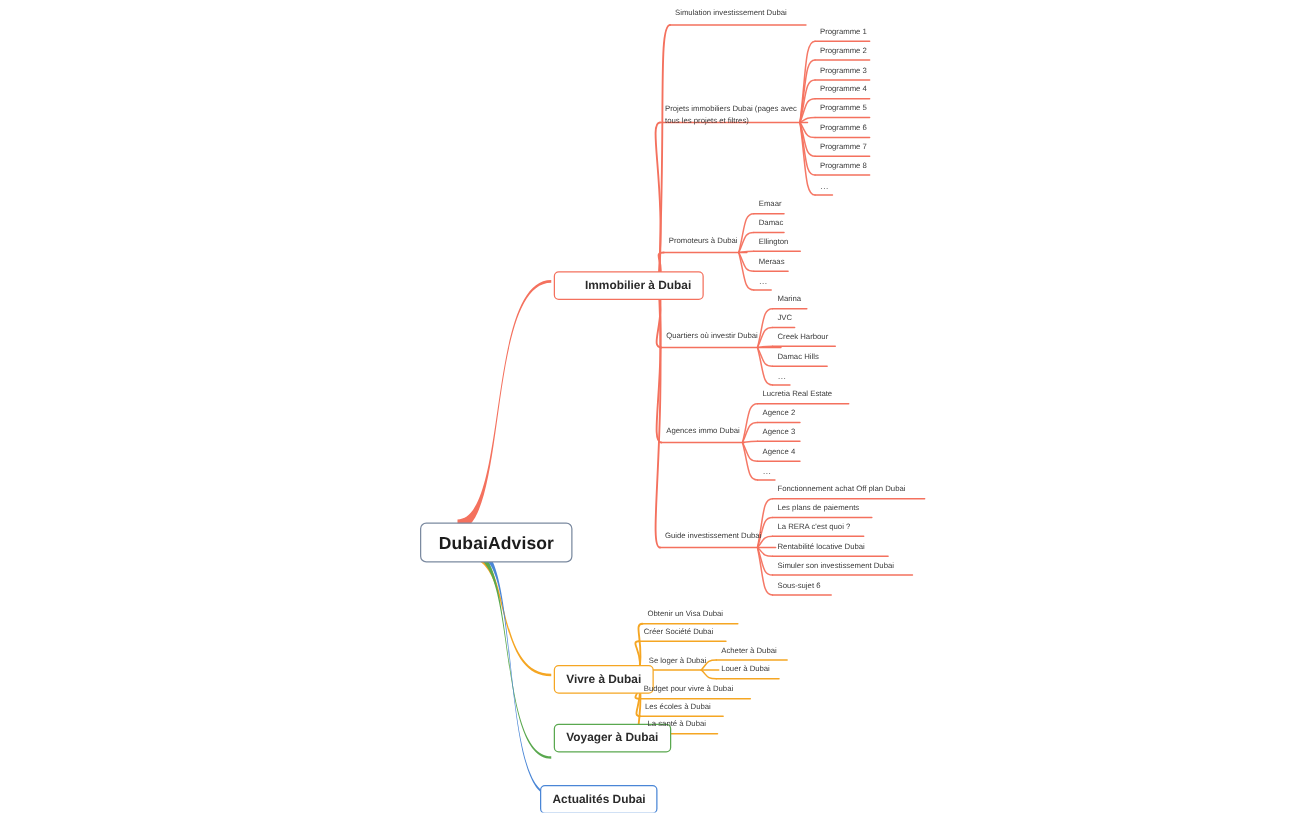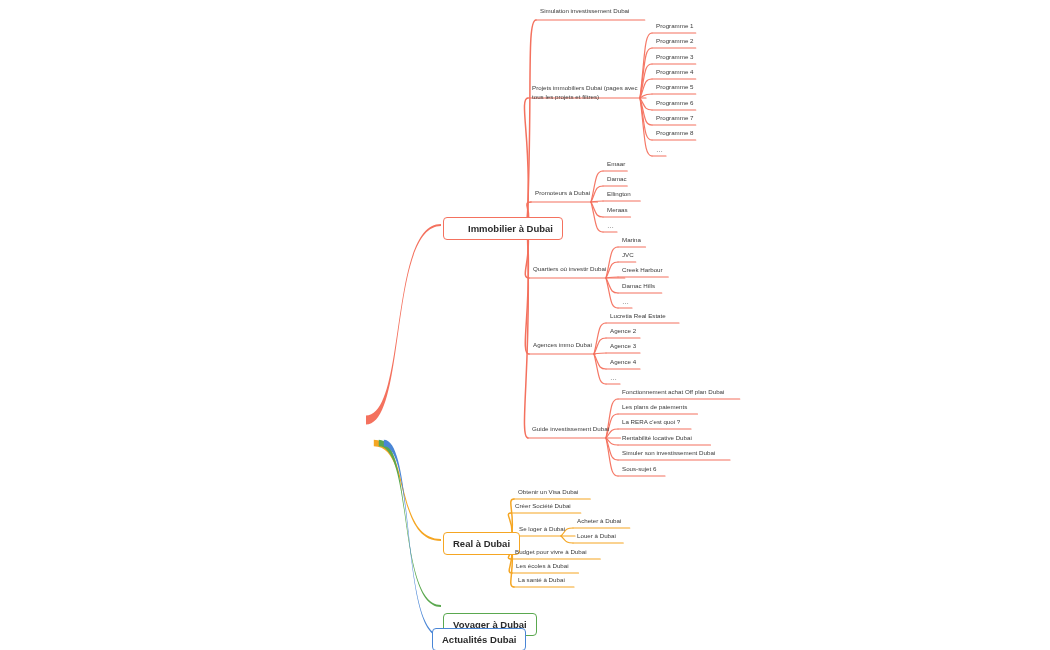--- a/index.html
+++ b/index.html
@@ -162,23 +162,24 @@
       <path d="M 573 528 L 629.75 528" fill="none" stroke="#f5a623" stroke-width="1.1" stroke-linecap="round"></path>
       <path d="M 561 536 C 566 540.55 565 543 573 543" fill="none" stroke="#f5a623" stroke-width="1.2" stroke-linecap="round"></path>
       <path d="M 573 543 L 623.25 543" fill="none" stroke="#f5a623" stroke-width="1.1" stroke-linecap="round"></path>
       <path d="M 511 540 C 516 552.35 503 559 511 559" fill="none" stroke="#f5a623" stroke-width="1.5" stroke-linecap="round"></path>
       <path d="M 511 559 L 600.25 559" fill="none" stroke="#f5a623" stroke-width="1.2" stroke-linecap="round"></path>
       <path d="M 511 540 C 516 561.45 504 573 512 573" fill="none" stroke="#f5a623" stroke-width="1.5" stroke-linecap="round"></path>
       <path d="M 512 573 L 578.5 573" fill="none" stroke="#f5a623" stroke-width="1.2" stroke-linecap="round"></path>
       <path d="M 511 540 C 516 570.55 506 587 514 587" fill="none" stroke="#f5a623" stroke-width="1.5" stroke-linecap="round"></path>
       <path d="M 514 587 L 574 587" fill="none" stroke="#f5a623" stroke-width="1.2" stroke-linecap="round"></path>
     </svg>
+<div class="node root" style="left: 336px; top: 418px;">DubaiAdvisor</div>
     <div class="node l1 c-red" style="left: 443px; top: 216.5px; padding-left: 24px;">Immobilier à Dubai</div>
-    <div class="node l1 c-yellow" style="left: 443px; top: 531.5px;">Real à Dubai</div>
-    <div class="node l1 c-green" style="left: 443px; top: 613px;">Voyager à Dubai</div>
+    <div class="node l1 c-yellow" style="left: 443px; top: 531.5px;">Vivre à Dubai</div>
+    <div class="node l1 c-green" style="left: 443px; top: 579px;">Voyager à Dubai</div>
     <div class="node l1 c-blue" style="left: 432px; top: 627.5px;">Actualités Dubai</div>
     <div class="node leaf" style="left: 538px; top: 7px;">Simulation investissement Dubai</div>
     <div class="node leaf two-line" style="left: 530px; top: 84px;">Projets immobiliers Dubai (pages avec tous les projets et filtres)</div>
     <div class="node leaf" style="left: 654px; top: 22px;">Programme 1</div>
     <div class="node leaf" style="left: 654px; top: 37px;">Programme 2</div>
     <div class="node leaf" style="left: 654px; top: 53px;">Programme 3</div>
     <div class="node leaf" style="left: 654px; top: 68px;">Programme 4</div>
     <div class="node leaf" style="left: 654px; top: 83px;">Programme 5</div>
     <div class="node leaf" style="left: 654px; top: 99px;">Programme 6</div>
     <div class="node leaf" style="left: 654px; top: 114px;">Programme 7</div>

